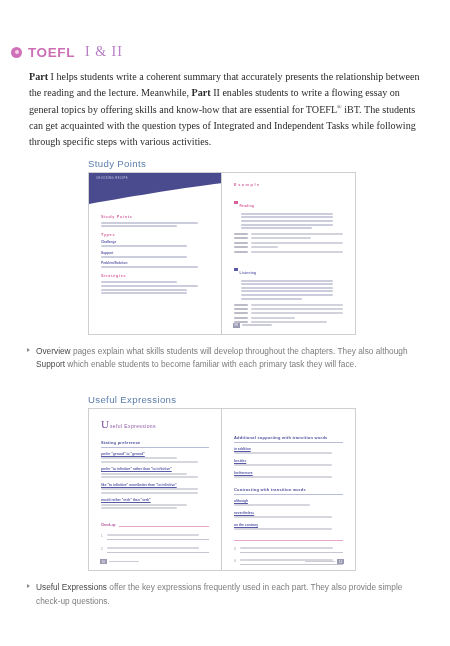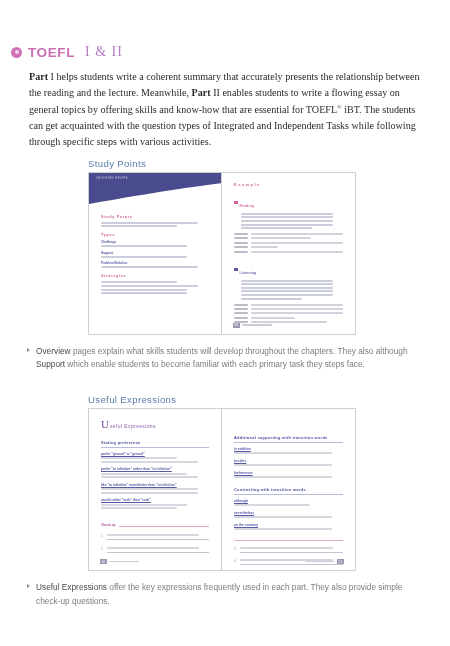--- a/index.html
+++ b/index.html
@@ -411,21 +411,21 @@
       </div>
       <div class="fx-footer">
         <span class="pg">08</span>
         <span class="ft"></span>
       </div>
     </div>
   </div>
 </div>
 
 <p class="caption">
-  <span class="tri"></span><b>Overview</b><span> pages explain what skills students will develop throughout the chapters. They also although </span><b>Support</b><span> which enable students to become familiar with each primary task they steps face.</span>
+  <span class="tri"></span><b>Overview</b><span> pages explain what skills students will develop throughout the chapters. They also although </span><b>Support</b><span> which enable students to become familiar with each primary task they will face.</span>
 </p>
 
 <div class="figure-block" style="margin-top:22px;">
   <div class="figure-caption-title">Useful Expressions</div>
 
   <div class="spread">
 
     <div class="page left">
       <div class="page-inner">
         <div class="ue-title">

